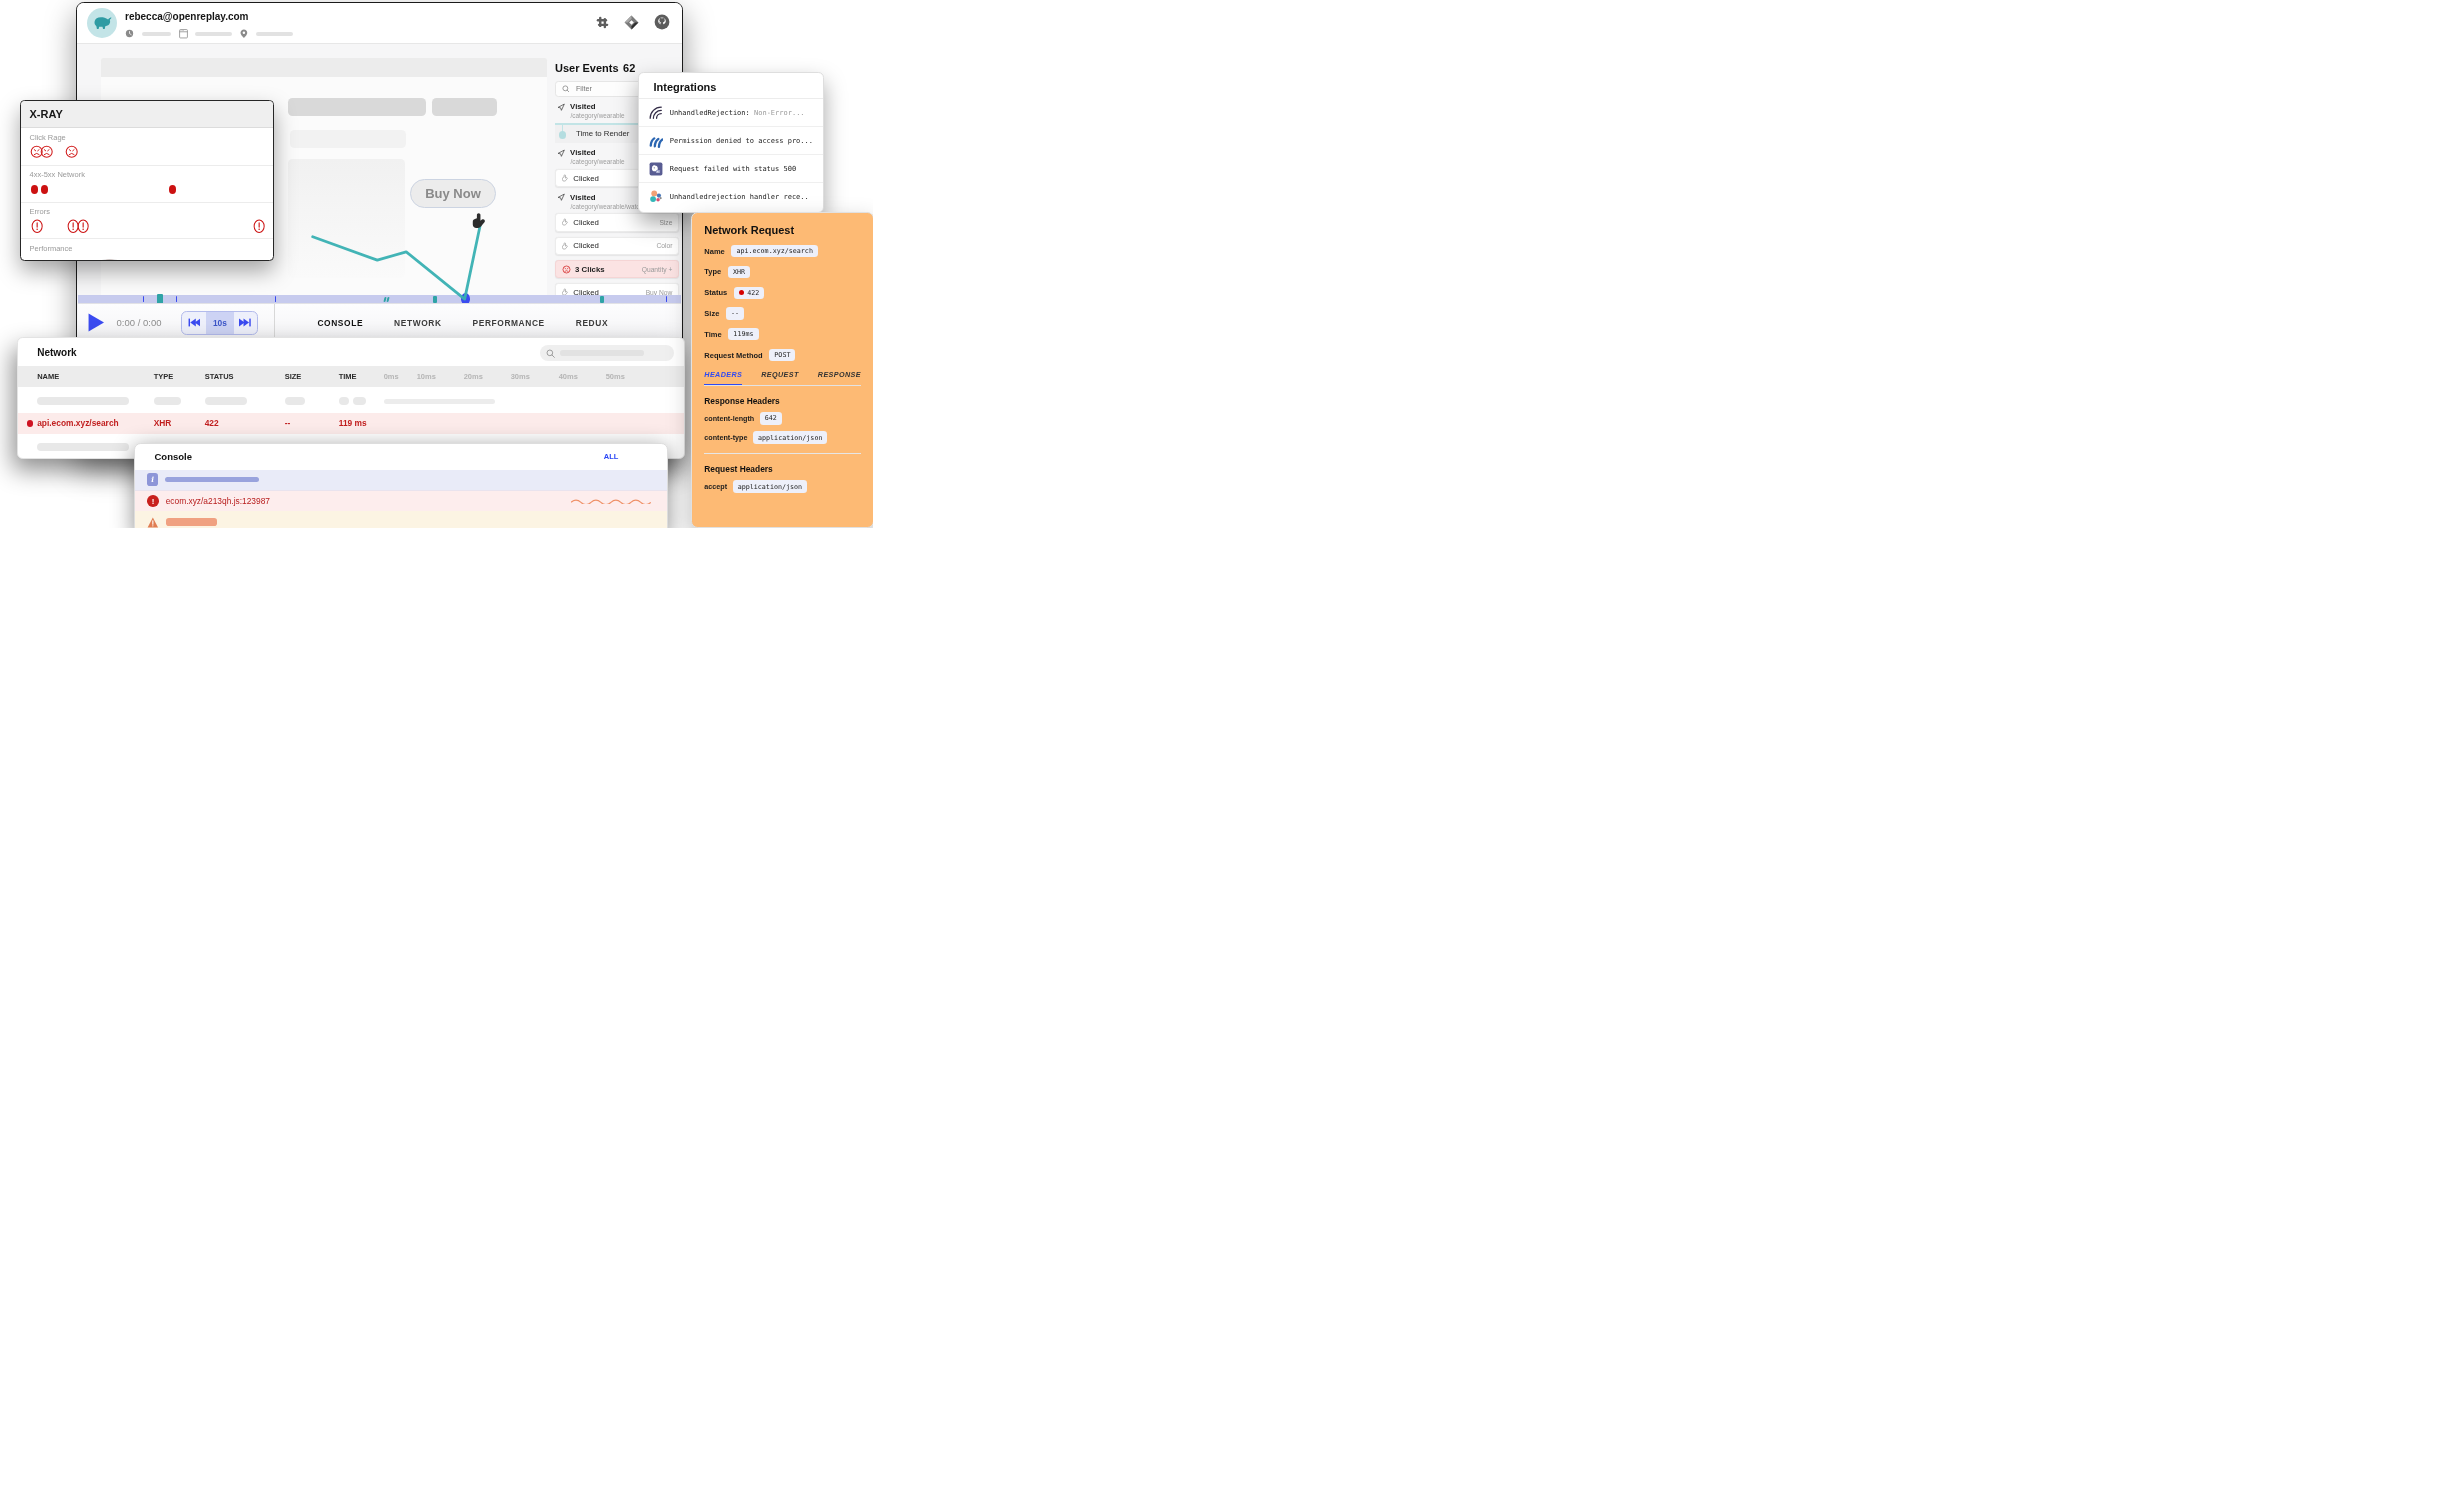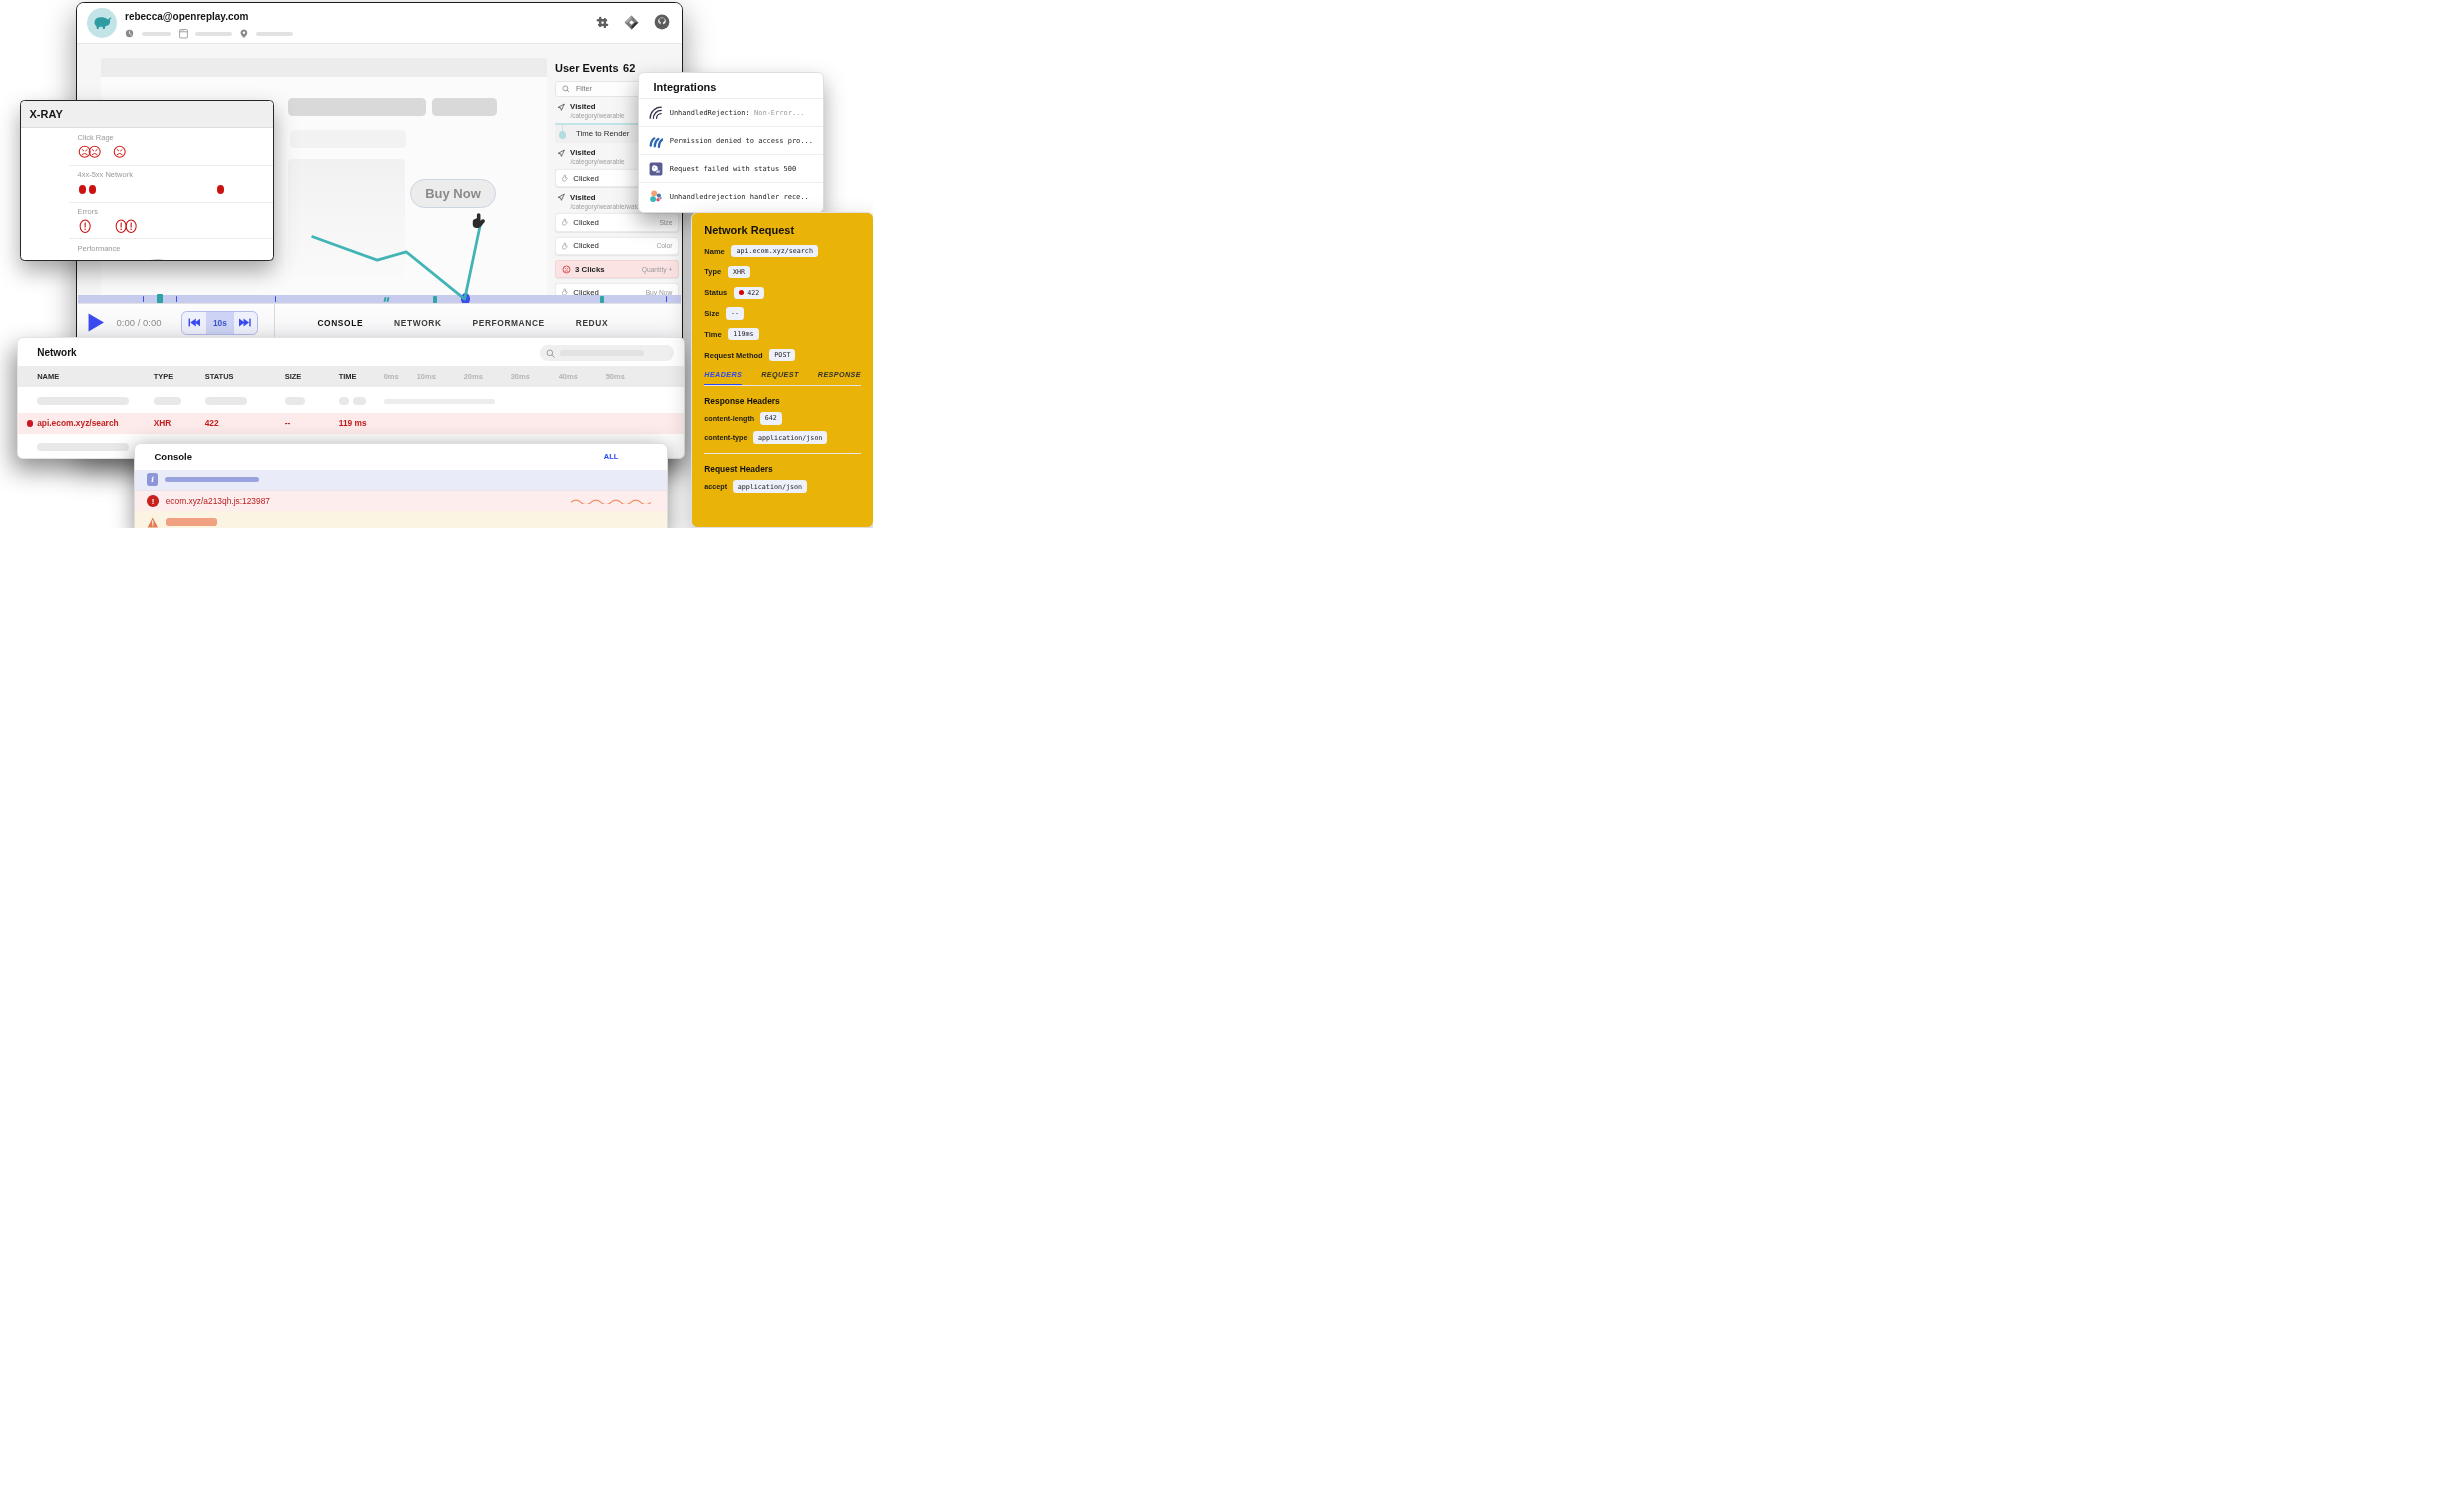--- a/index.html
+++ b/index.html
@@ -57,35 +57,35 @@
   .skipseg.mid{background:#cdd3f4;color:#3d56c8;font-size:8.4px;font-weight:700;width:28px;}
   .ptabs{display:flex;gap:31px;margin-left:43px;font-size:8.4px;letter-spacing:0.6px;color:#3c3c3c;font-weight:600;}
   .ptabs .active{color:#111;font-weight:800;}
   .vdiv{width:0.6px;background:#d8d8d8;height:37px;margin-left:15.6px;}
 
   
   .xray{left:19.5px;top:100px;width:252px;height:159px;background:#fff;border:1.1px solid #262626;border-radius:4.5px;
         box-shadow:0 10px 22px rgba(0,0,0,.35);z-index:5;overflow:hidden;}
   .xray-h{height:26px;background:#efefef;border-bottom:0.6px solid #dcdcdc;display:flex;align-items:center;padding:0 9px;
           font-size:11px;font-weight:800;color:#161616;border-radius:3.3px 3.3px 0 0;}
-  .xsec{position:relative;border-bottom:0.6px solid #ececec;padding:4.5px 9px 3.3px 9px;margin-left:48px;}
+  .xsec{position:relative;border-bottom:0.6px solid #ececec;padding:4.5px 9px 3.3px 9px;}
   .xsec .lb{font-size:7.5px;color:#9a9a9a;}
   .xrow{position:relative;height:16.7px;margin-top:2.2px;}
 
   
   .integ{left:638px;top:72px;width:184px;height:139px;background:#fff;border:0.6px solid #dedede;border-radius:5.6px;
          box-shadow:0 10px 22px rgba(0,0,0,.35);z-index:6;overflow:hidden;}
   .integ-h{padding:7.8px 14.5px 5.6px 14.5px;font-size:11px;font-weight:800;color:#111;border-bottom:0.6px solid #ececec;}
   .irow{display:flex;align-items:center;gap:6.7px;padding:0 7.8px 0 10px;height:27px;border-bottom:0.6px solid #efefef;}
   .irow:last-child{border-bottom:0;}
   .itext{font-family:"DejaVu Sans Mono",monospace;font-size:7px;color:#1d1d1d;white-space:nowrap;}
   .itext .dim{color:#9a9a9a;}
 
   
-  .nreq{left:691px;top:212px;width:183px;height:316px;background:#eab308;border:0.6px solid #e1e1e1;border-radius:6.7px;
+  .nreq{left:691px;top:212px;width:183px;height:316px;background:#fdba74;border:0.6px solid #e1e1e1;border-radius:6.7px;
         box-shadow:0 10px 25px rgba(0,0,0,.28);z-index:8;box-sizing:border-box;padding:11px 12.3px;}
   .nreq h2{margin:0 0 9px 0;font-size:11px;font-weight:800;color:#111;}
   .frow{display:flex;align-items:center;gap:6.7px;margin-bottom:8.4px;}
   .frow .fl{font-size:7.5px;font-weight:700;color:#1c1c1c;}
   .chip{background:#eef0fa;border-radius:3.3px;padding:2.2px 5px;font-family:"DejaVu Sans Mono",monospace;font-size:6.7px;color:#222;
         display:inline-flex;align-items:center;gap:3.3px;}
   .dot-red{width:5px;height:5px;border-radius:50%;background:#d50000;display:inline-block;}
   .ntabs{display:flex;gap:19px;margin-top:6px;border-bottom:0.6px solid #e3e3e3;font-style:italic;}
   .ntab{font-size:7.2px;letter-spacing:0.4px;color:#333;font-weight:600;padding-bottom:5.6px;}
   .ntab.active{color:#2f49f2;border-bottom:1.7px solid #2f49f2;margin-bottom:-0.6px;}

